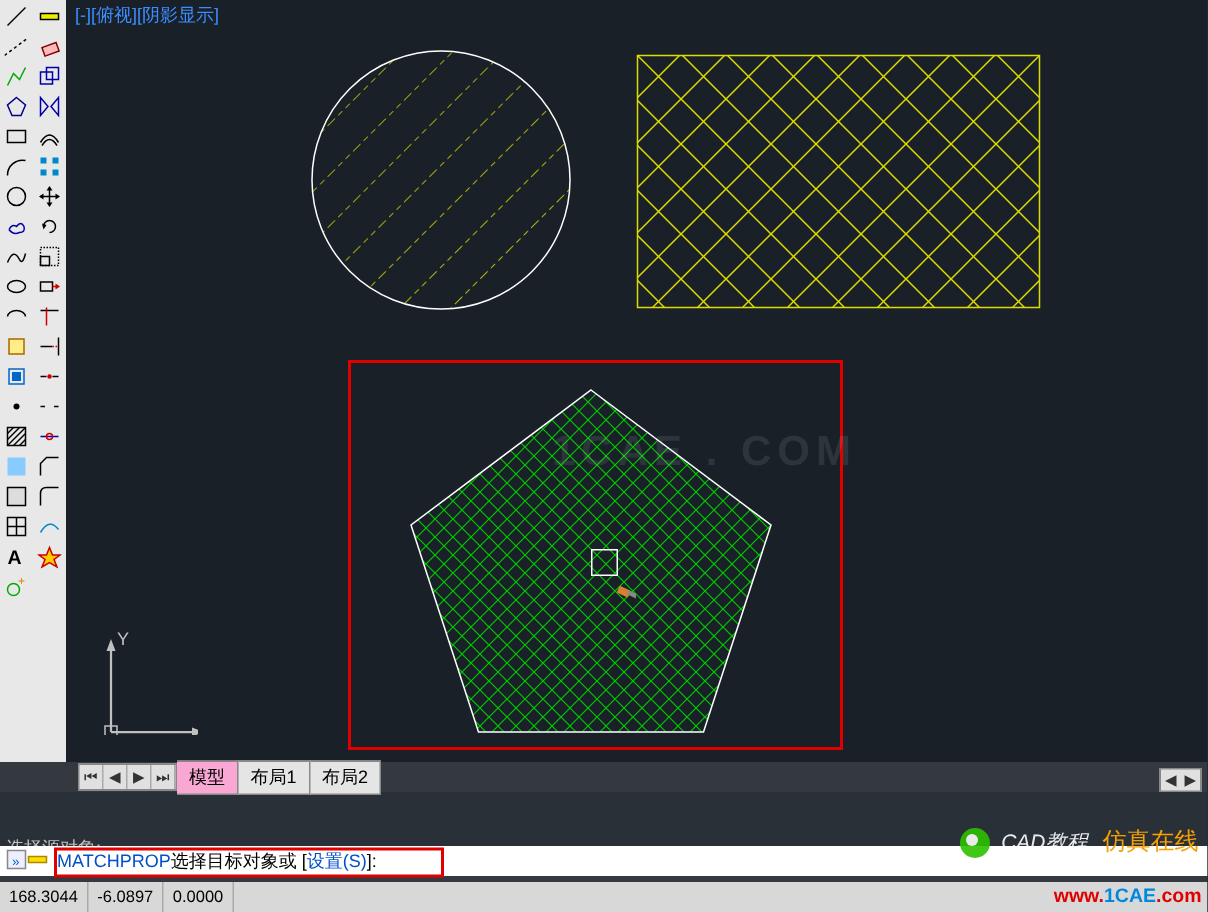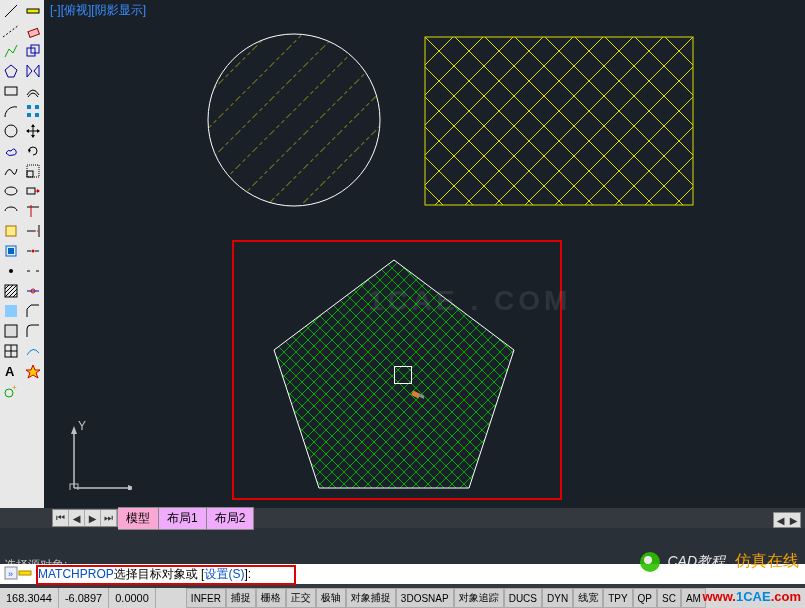--- a/index.html
+++ b/index.html
@@ -88,21 +88,21 @@
     display: flex;
     align-items: center;
     justify-content: center;
     font-size: 10px;
     color: #333;
     border-right: 1px solid #aaa;
     cursor: pointer;
   }
   .tab {
     padding: 2px 8px;
-    background: #f0abfc;
+    background: #e5e5e5;
     border: 1px solid #888;
     border-left: none;
     font-size: 12px;
     color: #000;
     cursor: pointer;
   }
   .tab.active { background: #f9a8d4; }
   .scroll-right {
     position: absolute;
     right: 4px;
@@ -576,37 +576,20 @@
   <span style="color:#000;font-size:12px;"> 选择目标对象或 [</span>
   <span style="color:#0050c8;font-size:12px;">设置(S)</span>
   <span style="color:#000;font-size:12px;">]:</span>
 </div>
 <div class="cmd-highlight" style="left:36px;bottom:23px;width:260px;height:20px;"></div>
 
 <div class="statusbar">
   <div class="coord">168.3044</div>
   <div class="coord">-6.0897</div>
   <div class="coord">0.0000</div>
-  <div class="sb-btns">
-    <div class="sb-btn">INFER</div>
-    <div class="sb-btn">捕捉</div>
-    <div class="sb-btn">栅格</div>
-    <div class="sb-btn">正交</div>
-    <div class="sb-btn">极轴</div>
-    <div class="sb-btn">对象捕捉</div>
-    <div class="sb-btn">3DOSNAP</div>
-    <div class="sb-btn">对象追踪</div>
-    <div class="sb-btn">DUCS</div>
-    <div class="sb-btn">DYN</div>
-    <div class="sb-btn">线宽</div>
-    <div class="sb-btn">TPY</div>
-    <div class="sb-btn">QP</div>
-    <div class="sb-btn">SC</div>
-    <div class="sb-btn">AM</div>
-  </div>
 </div>
 
 <div class="watermark1">
   <span class="wechat"></span>
   <span>CAD教程</span>
 </div>
 <div class="watermark3">仿真在线</div>
 <div class="watermark2">
   <span class="red">www.</span><span class="blue">1CAE</span><span class="red">.com</span>
 </div>

